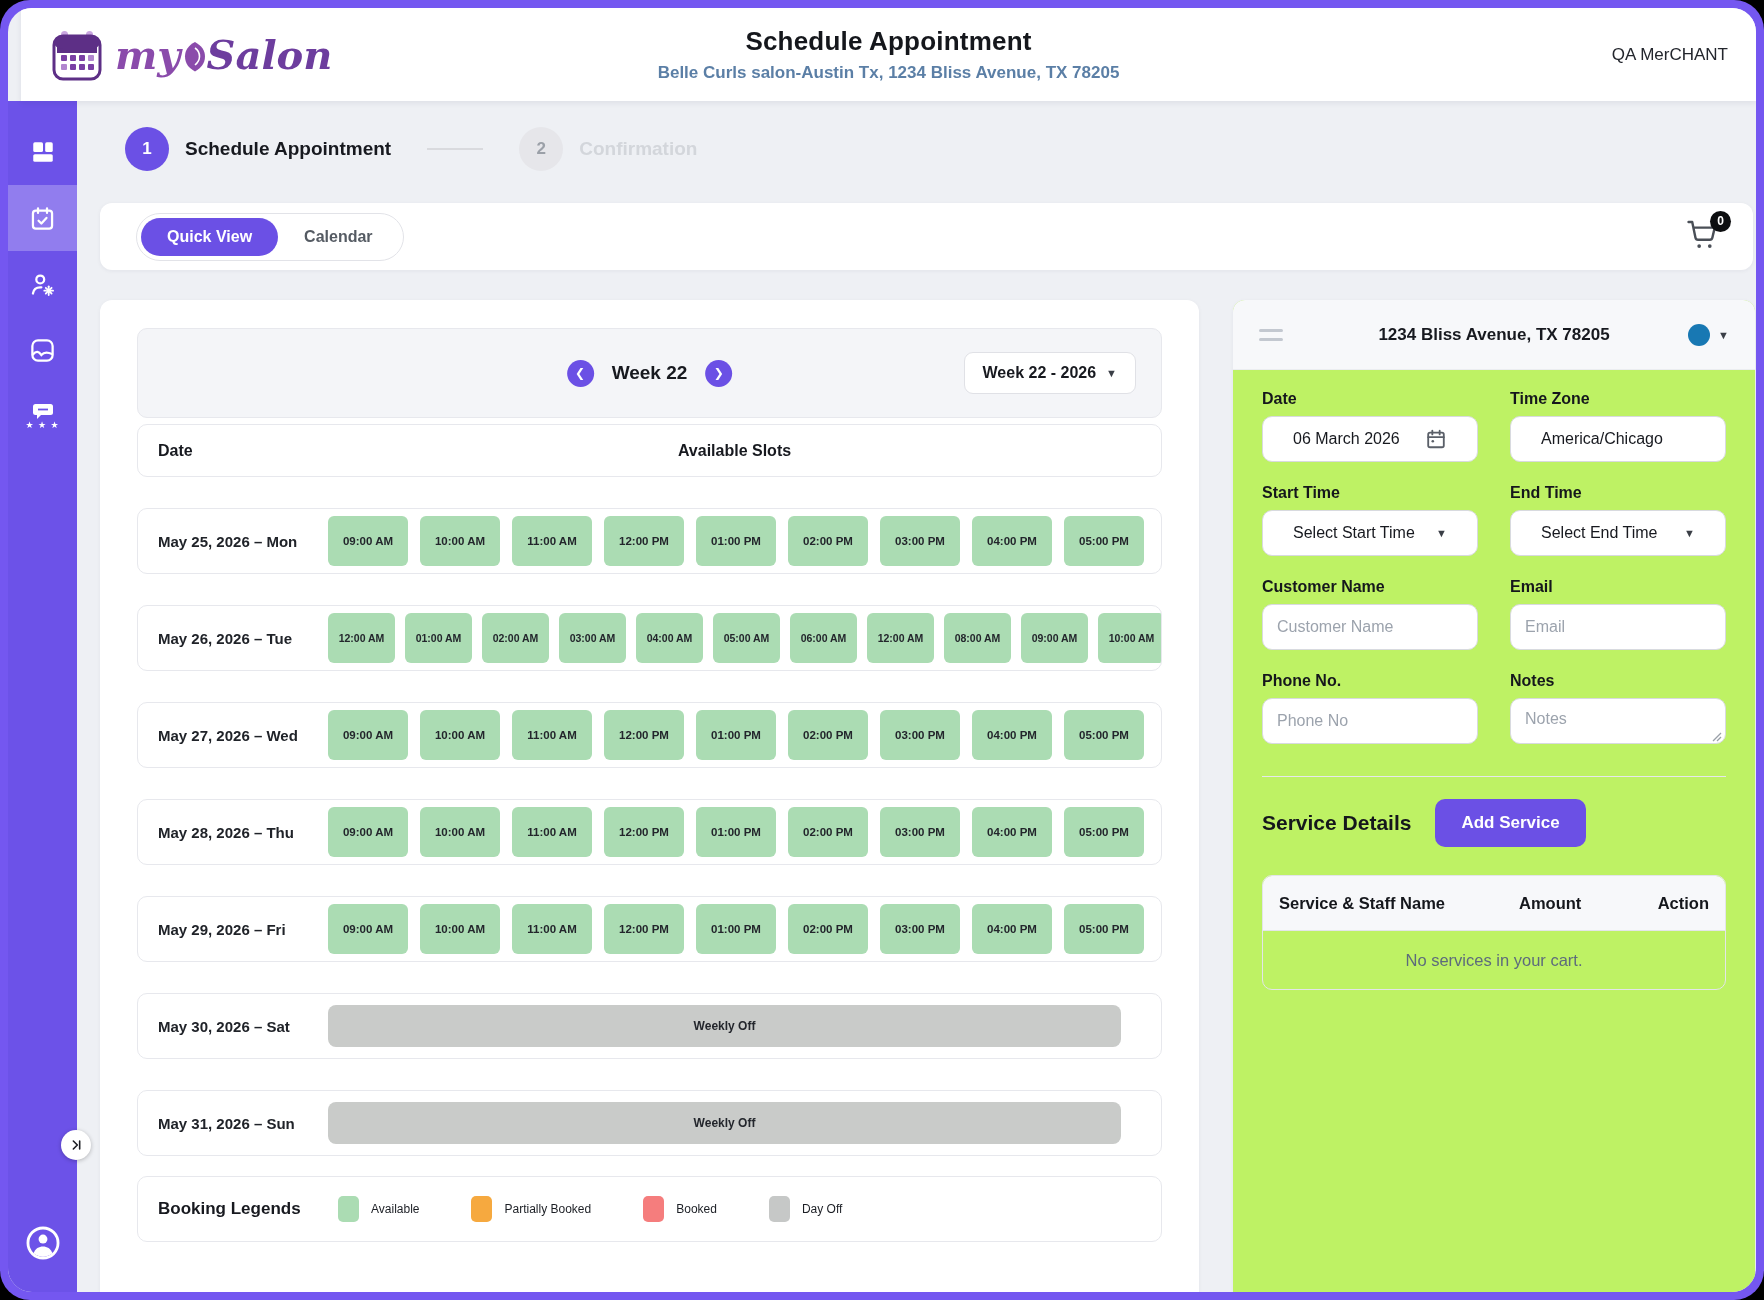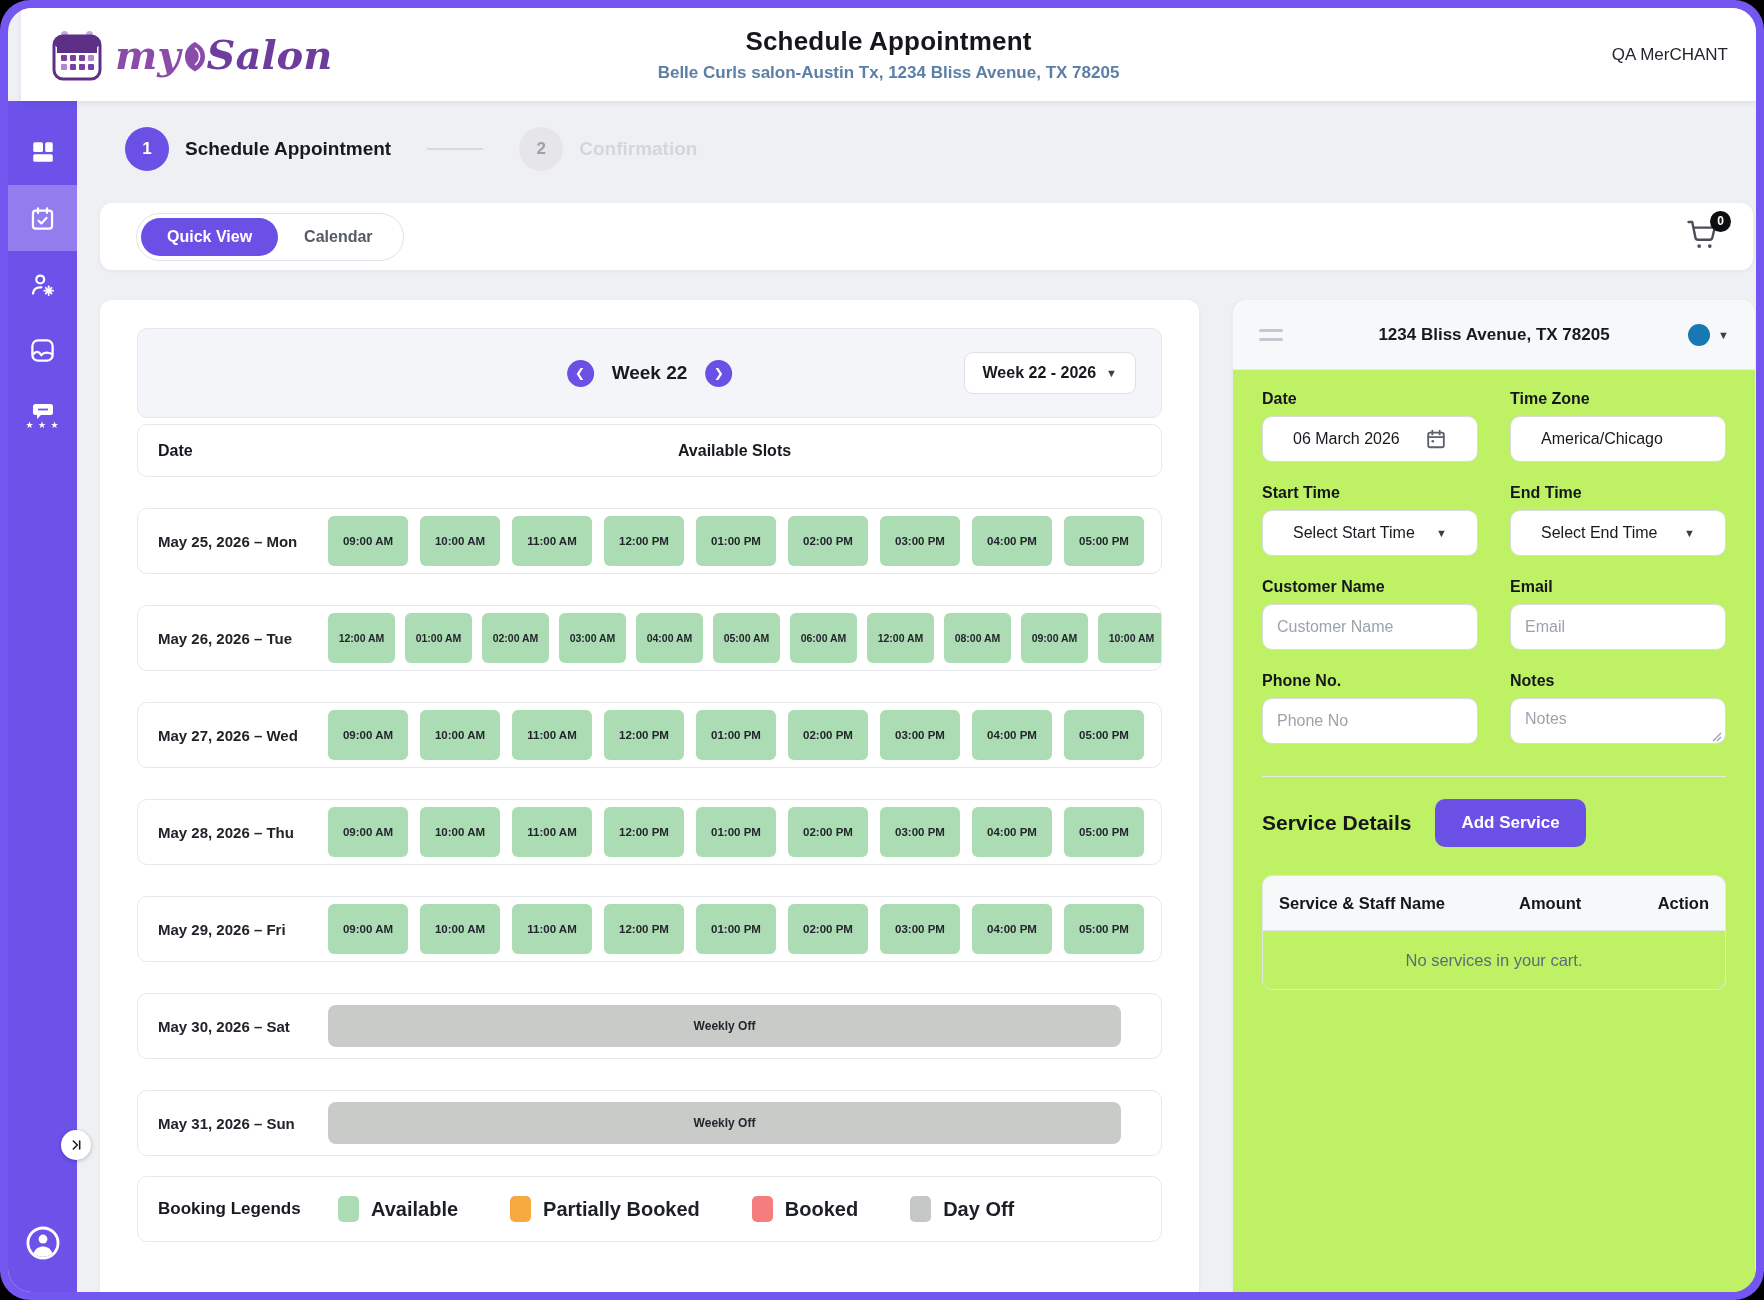--- a/index.html
+++ b/index.html
@@ -79,21 +79,21 @@
   .slot-chip { flex:0 0 auto; width:80px; height:50px; background:#abdcb3; border-radius:6px; display:flex; align-items:center;
                justify-content:center; font-size:11.5px; font-weight:600; color:#23262c; cursor:pointer; }
   .compact .slot-chip { width:67px; font-size:10.5px; }
   .off-bar { flex:1; margin-right:20px; height:42px; background:#c9cbc9; border-radius:8px; display:flex; align-items:center;
              justify-content:center; font-size:12px; font-weight:600; color:#23262c; }
 
   .legend-box { margin-top:20px; height:66px; display:flex; align-items:center; padding:0 20px; }
   .legend-title { font-size:17px; font-weight:bold; color:#17191f; width:180px; }
   .legend-item { display:flex; align-items:center; gap:12px; margin-right:52px; }
   .legend-swatch { width:21px; height:26px; border-radius:5px; }
-  .legend-label { font-size:20px; color:#1c1f25;font-weight:bold; }
+  .legend-label { font-size:12px; color:#1c1f25; }
 
   
   .main-right { position:absolute; left:1156px; width:522px; top:199px; bottom:0; background:#bef264;
                 border-radius:12px 12px 0 0; box-shadow:0 1px 4px rgba(30,30,60,.05); }
   .panel-head { height:70px; background:#f7f8fa; border-bottom:1px solid #ebedf0; border-radius:12px 12px 0 0;
                 display:flex; align-items:center; padding:0 26px; position:relative; }
   .hamburger { width:24px; display:flex; flex-direction:column; gap:6px; cursor:pointer; }
   .hamburger span { display:block; height:3px; border-radius:2px; background:#c3c8d0; }
   .panel-title { position:absolute; left:50%; transform:translateX(-50%); font-size:17px; font-weight:bold; color:#17191f; white-space:nowrap; }
   .loc-drop { margin-left:auto; display:flex; align-items:center; gap:8px; cursor:pointer; }

